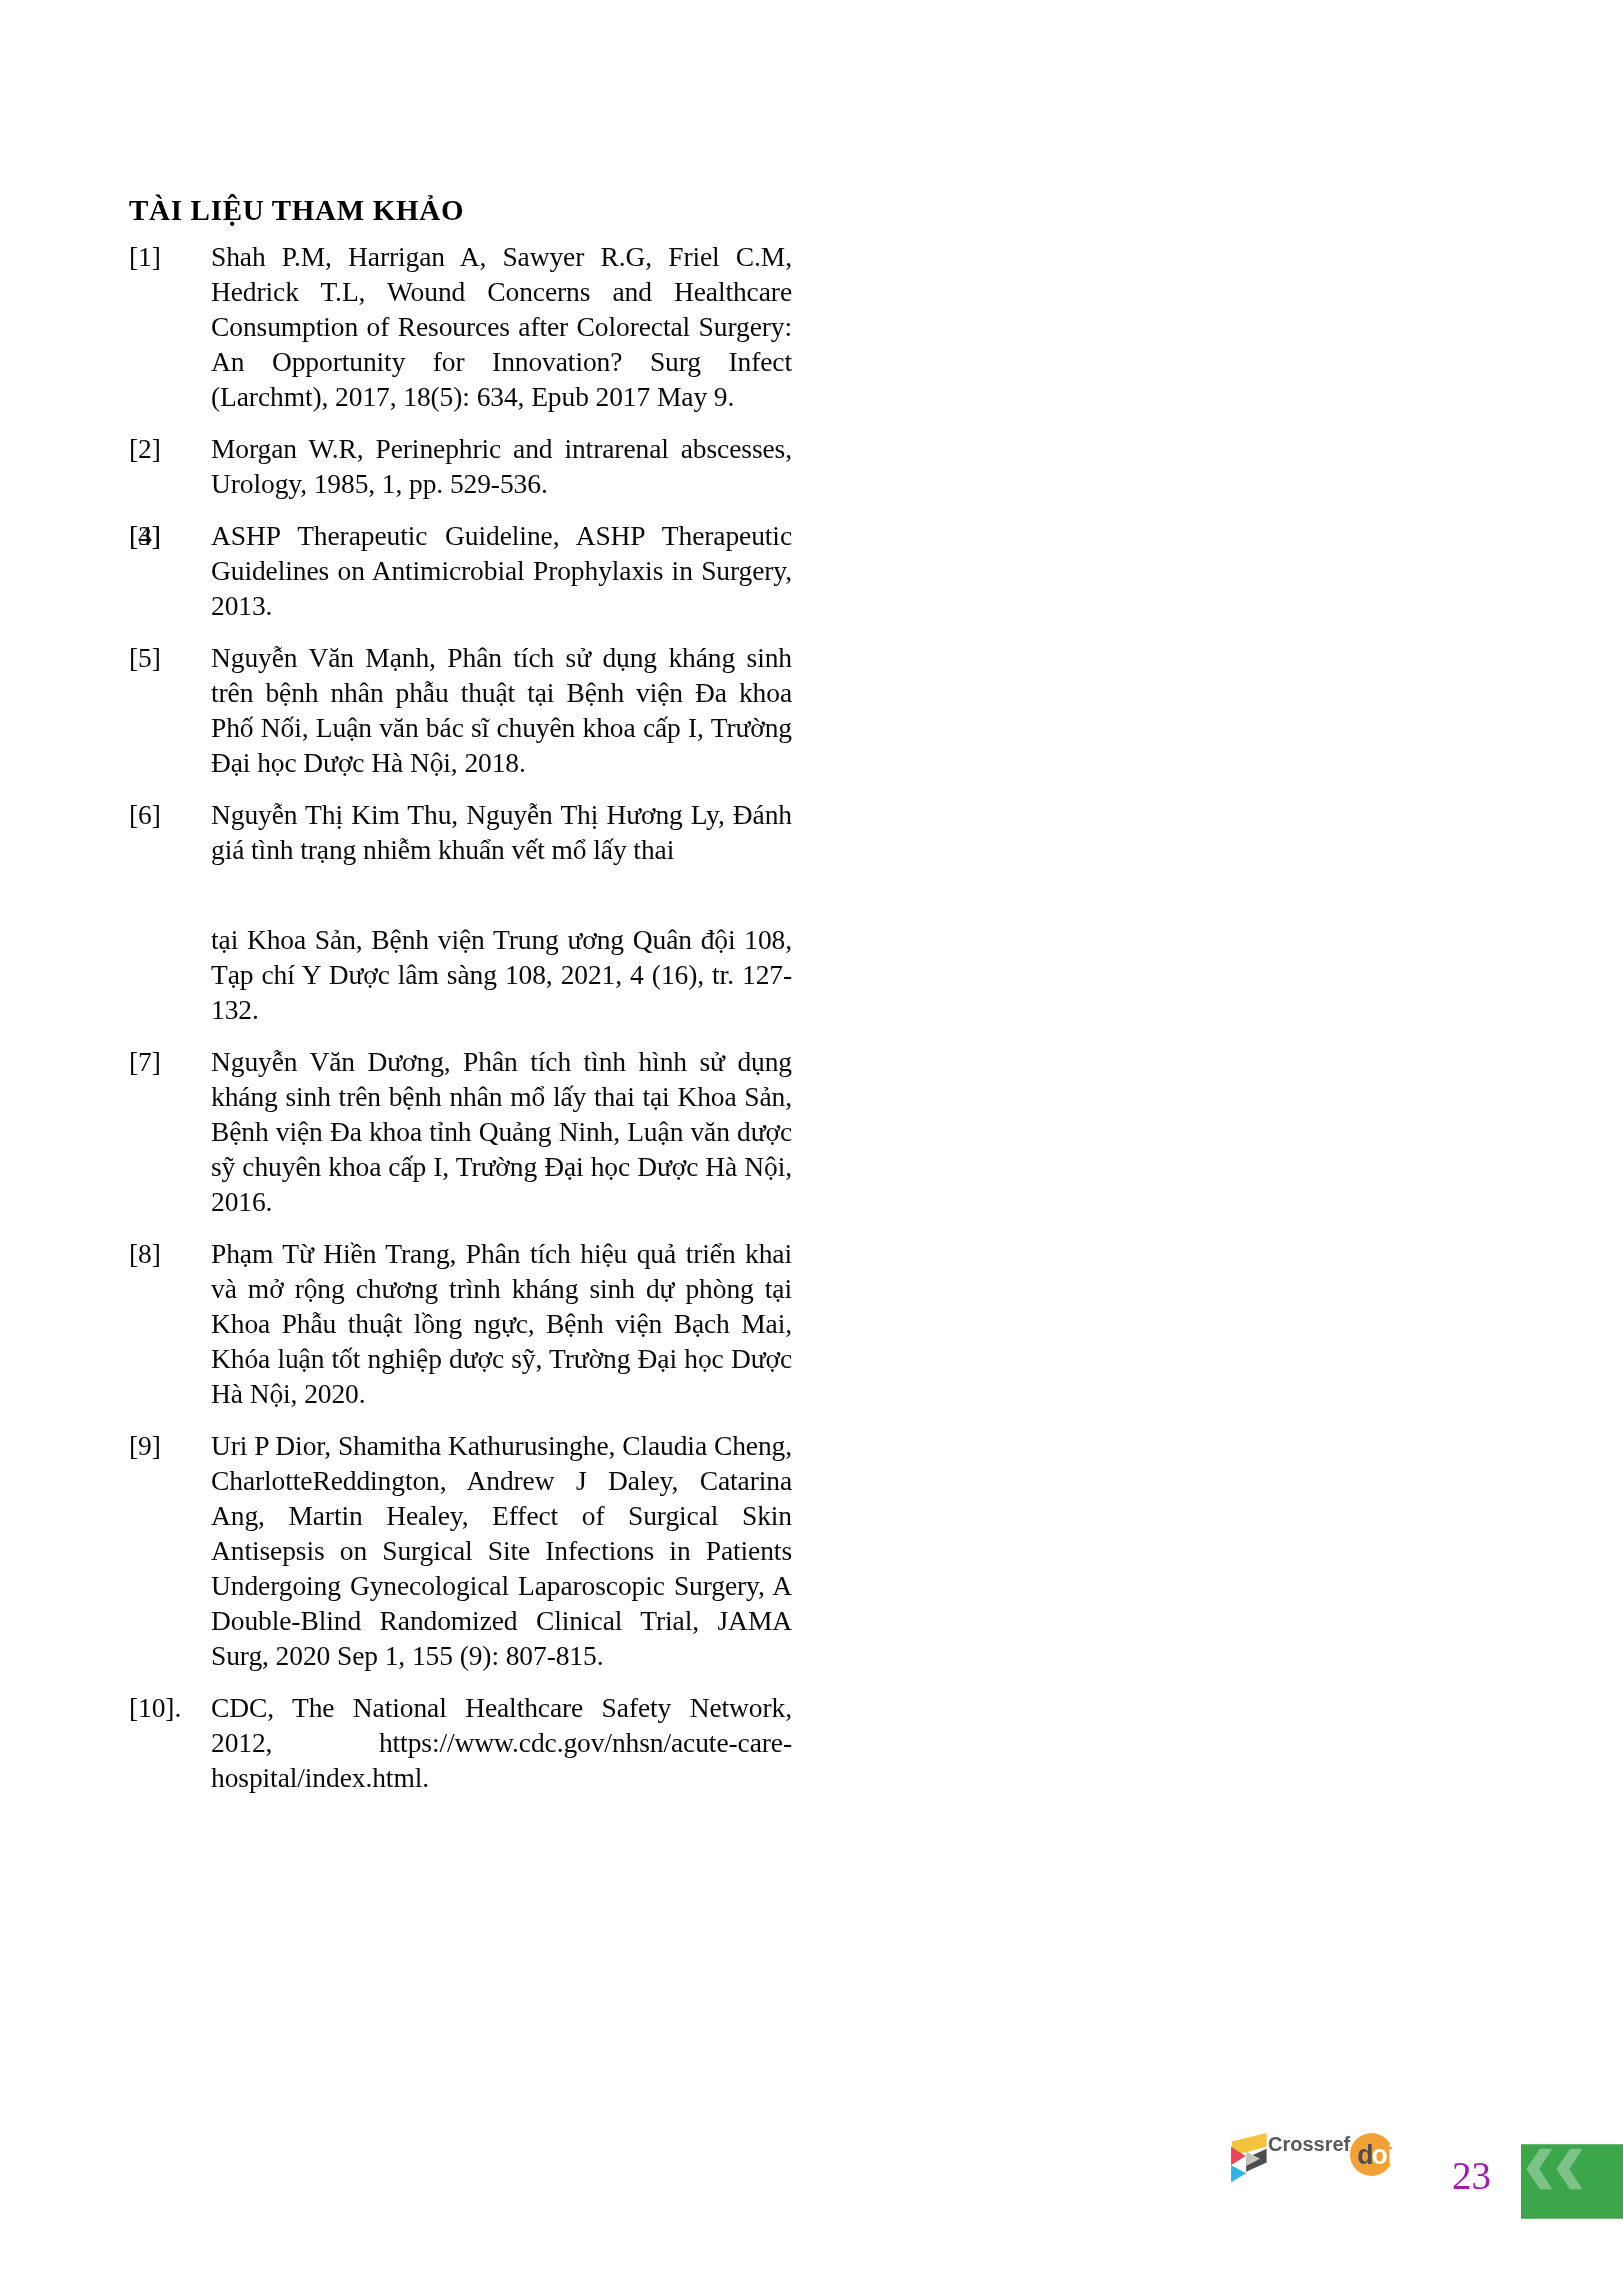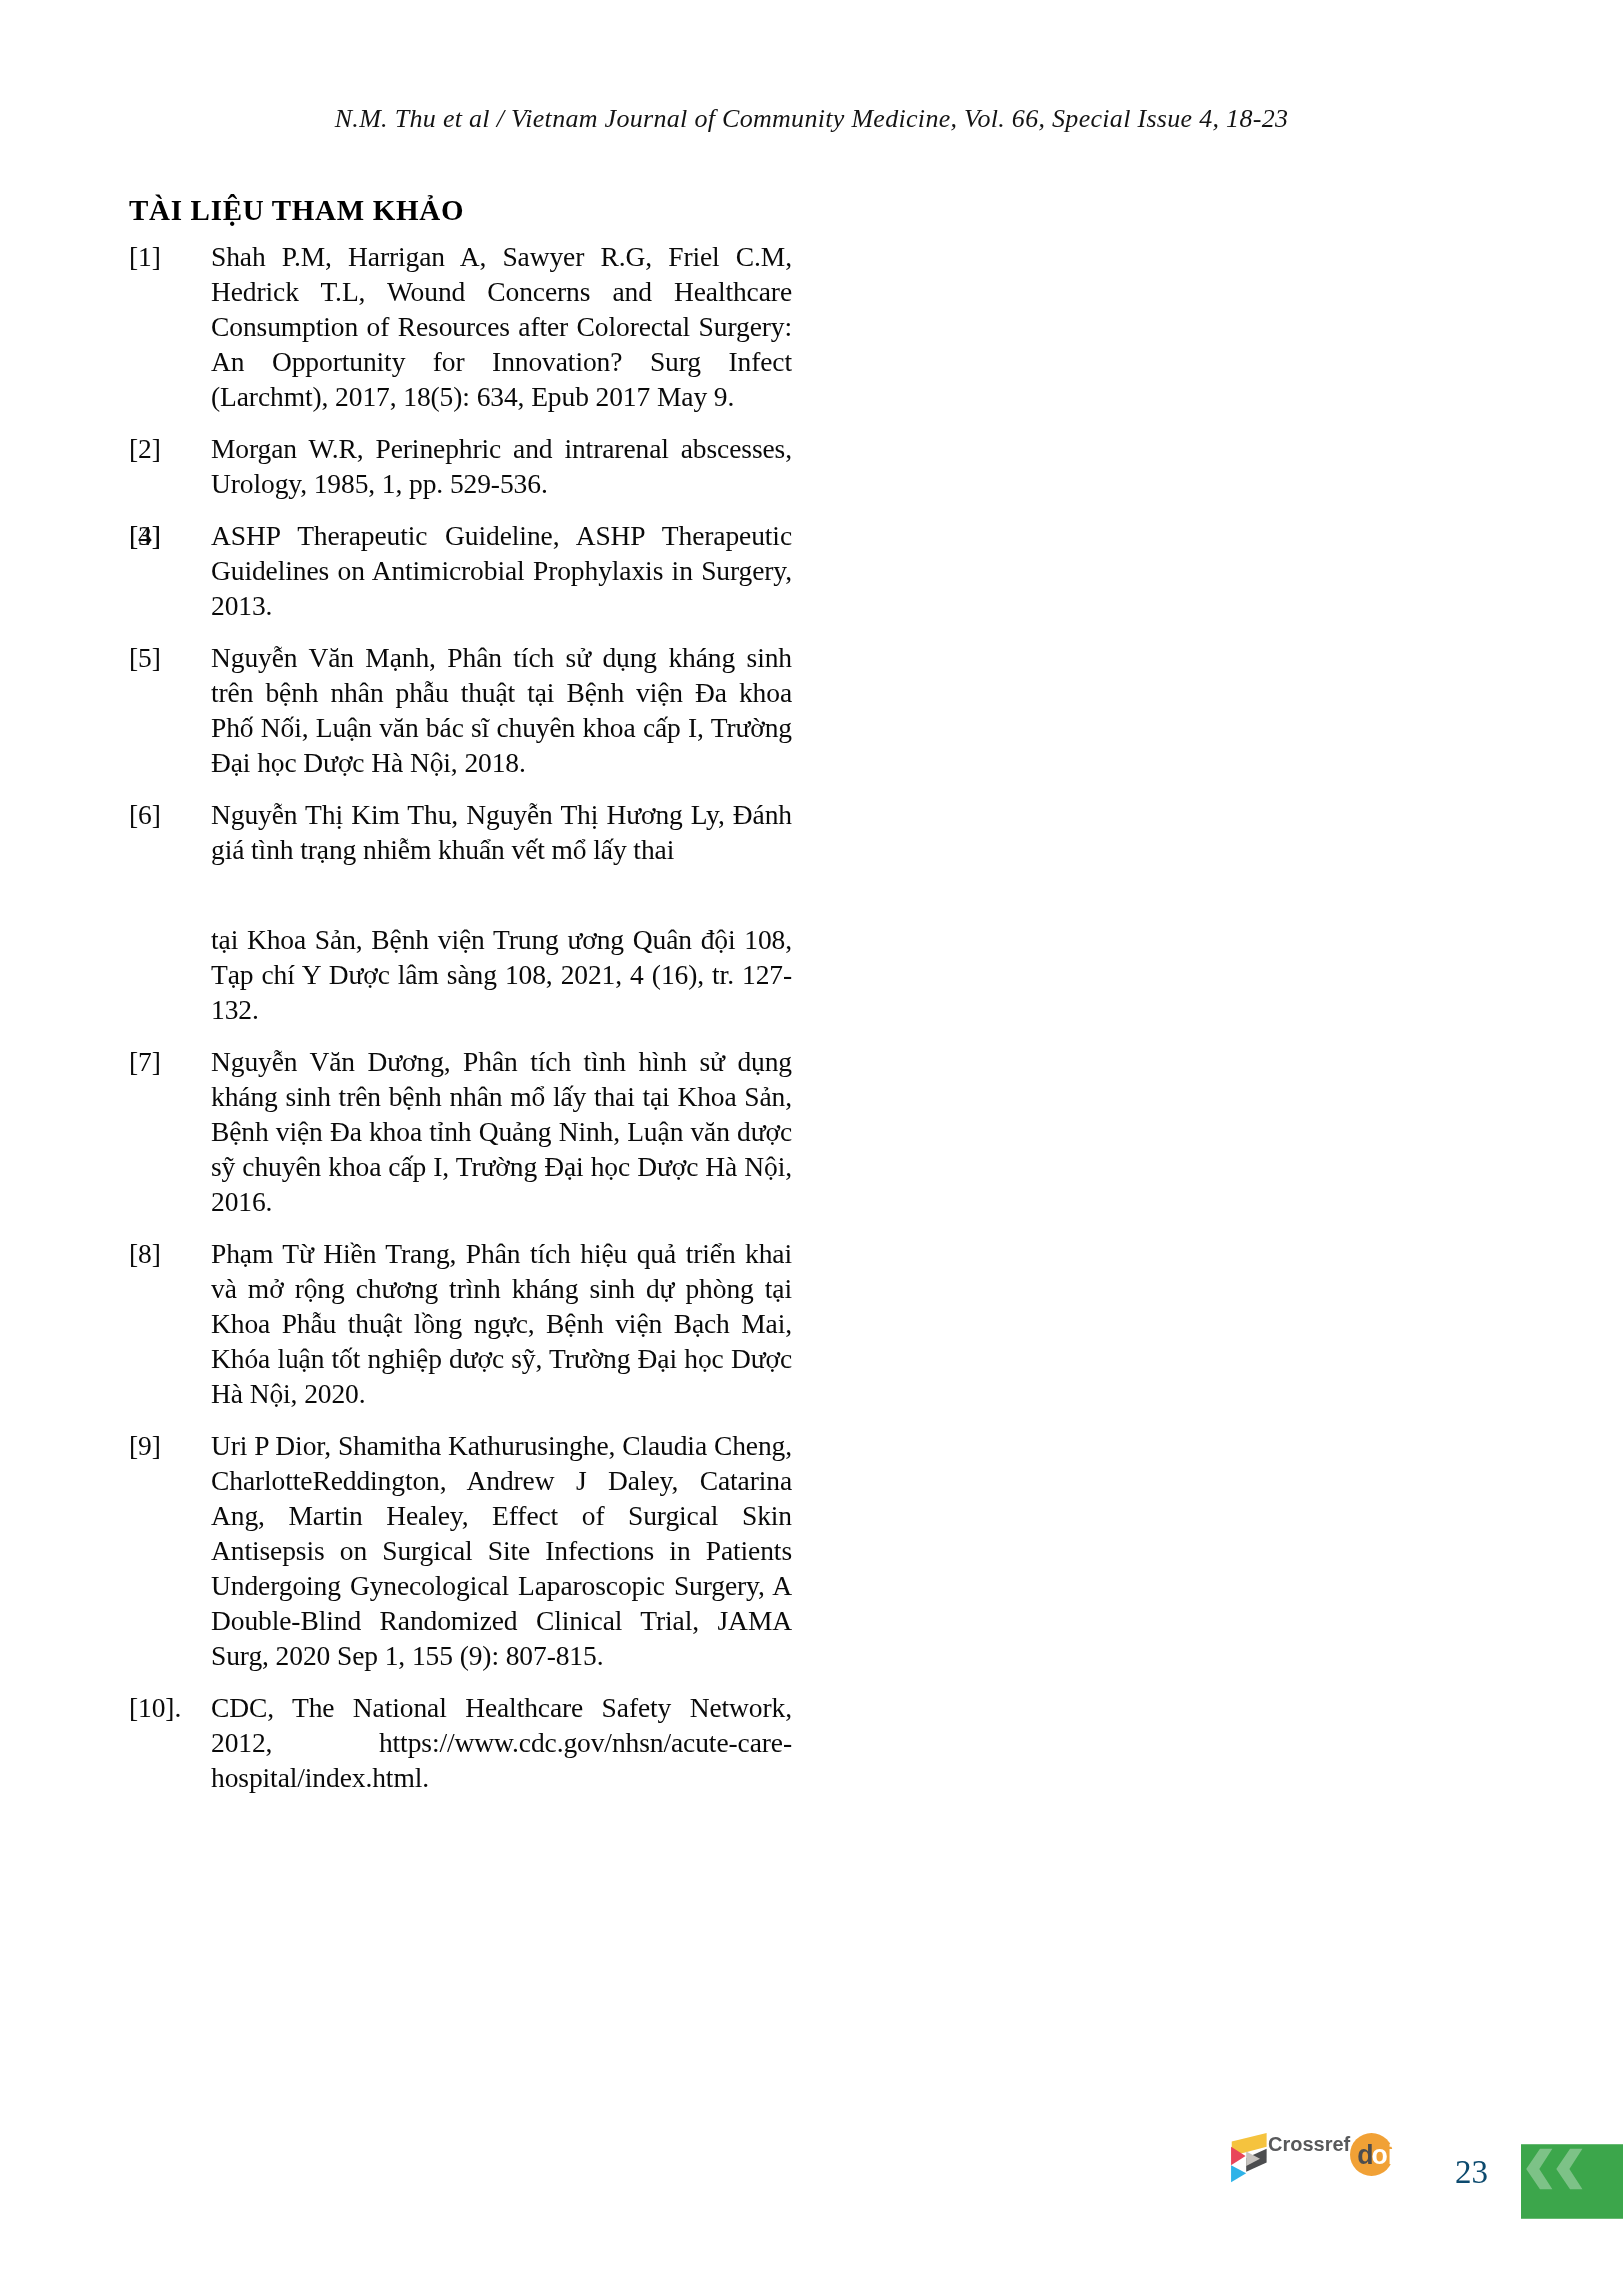--- a/index.html
+++ b/index.html
@@ -33,31 +33,30 @@
   .footer-crossref {
     position:absolute; left:1231px; top:2133px; height:52px;
     display:flex; align-items:flex-start; gap:0;
   }
   .crossref-word {
     font-family:"Liberation Sans", sans-serif; font-weight:bold;
     font-size:20px; color:#58595b; letter-spacing:0;
   }
   .page-number {
     position:absolute; left:1442px; top:2156px; width:59px;
-    text-align:center; font-size:33px; line-height:1; color:#0c4a6e;
+    text-align:center; font-size:39px; line-height:1; color:#a21caf;
   }
   .corner-banner { position:absolute; left:1521px; top:2144px; width:102px; height:75px; }
   svg text { font-family:"Liberation Sans", sans-serif; }
 </style>
 </head>
 <body>
 
 <div class="page">
 
-  <div class="running-head">N.M. Thu et al / Vietnam Journal of Community Medicine, Vol. 66, Special Issue 4, 18-23</div>
 
   <div class="columns">
 
     <div class="col">
       <h2 class="refs-heading">TÀI LIỆU THAM KHẢO</h2>
       <div>
 
           <div class="ref">
             <span class="ref-label">[1]</span>
             <span>Shah P.M, Harrigan A, Sawyer R.G, Friel C.M, Hedrick T.L, Wound Concerns and Healthcare Consumption of Resources after Colorectal Surgery: An Opportunity for Innovation? Surg Infect (Larchmt), 2017, 18(5): 634, Epub 2017 May 9.</span>

